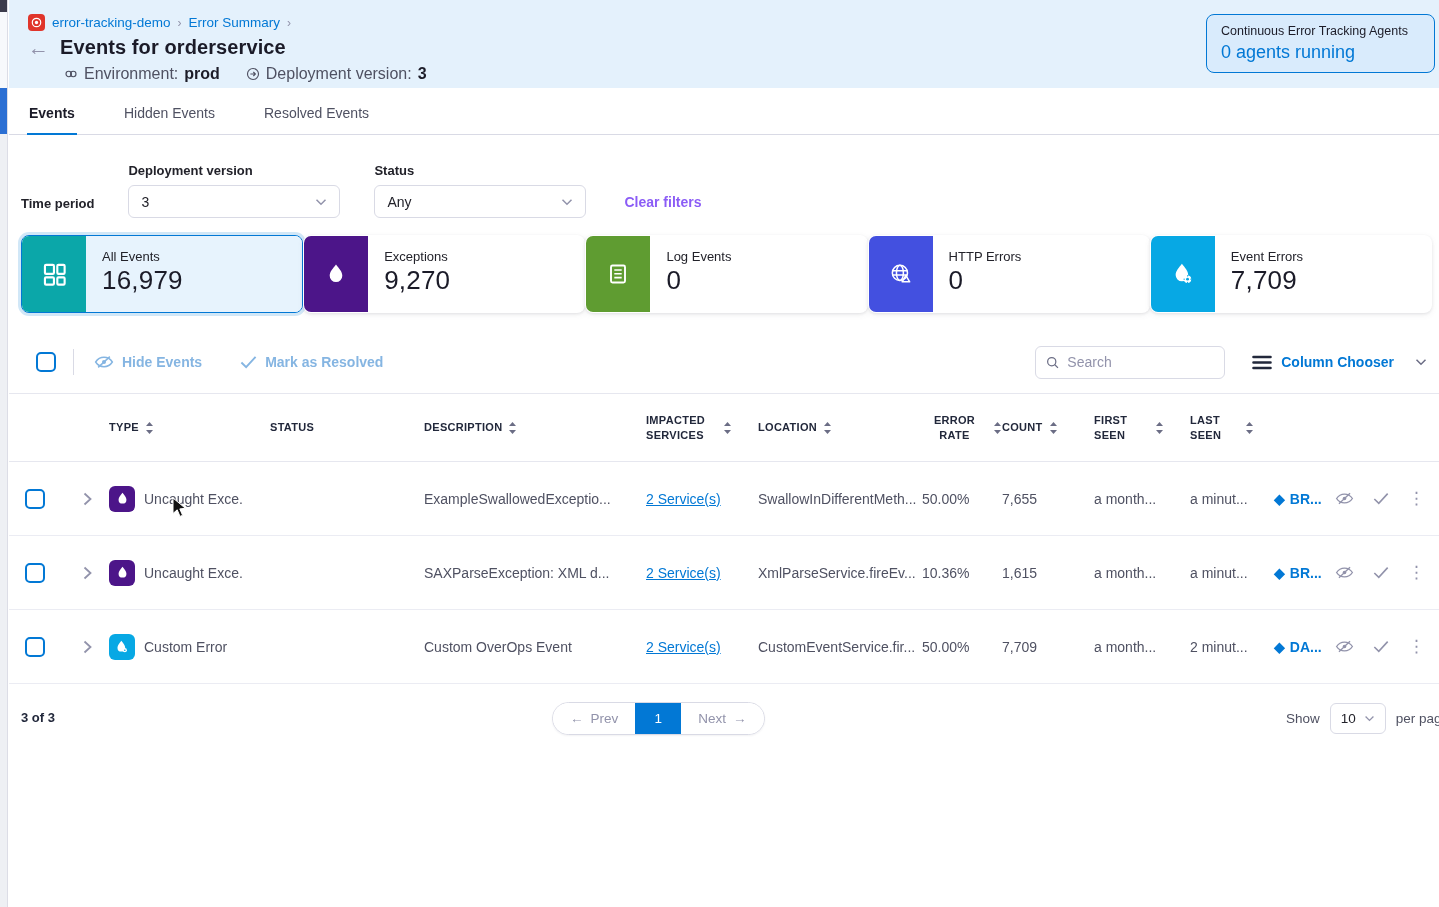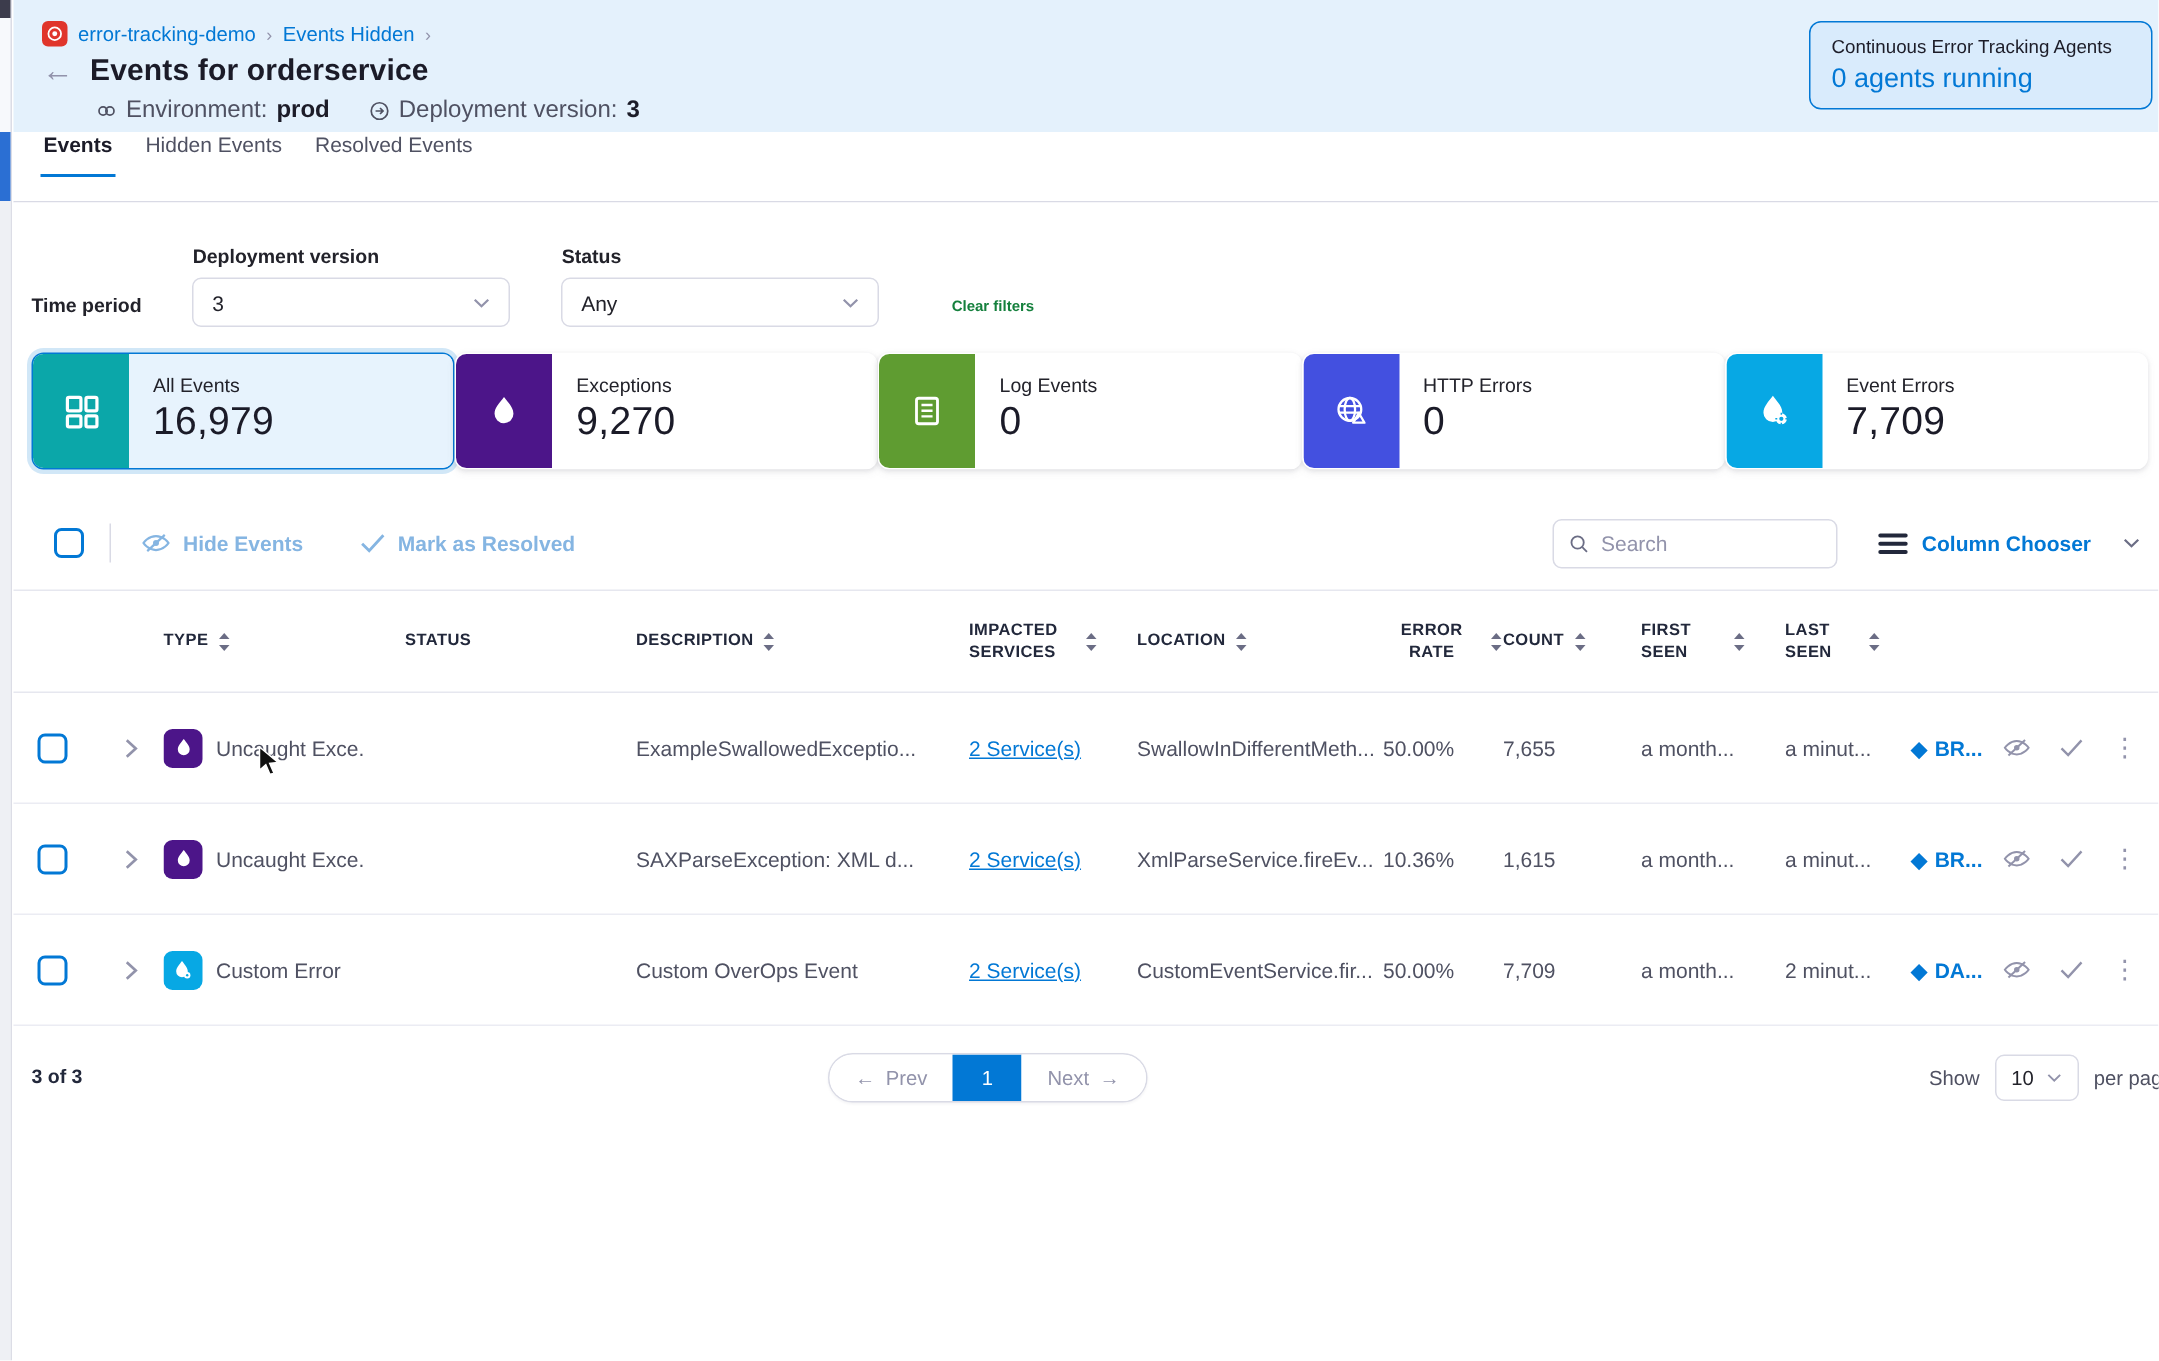--- a/index.html
+++ b/index.html
@@ -26,32 +26,32 @@
   .back-arrow { color:#9293ab; font-size:21px; line-height:1; cursor:pointer; }
   .page-title { font-size:20px; font-weight:700; color:#1b1b28; letter-spacing:.1px; }
   .meta-row { display:flex; align-items:center; gap:26px; margin-left:36px; margin-top:6px; font-size:16px; color:#4f5162; }
   .meta-item { display:flex; align-items:center; gap:6px; }
   .meta-item b { color:#1c1c28; }
   .agents-card { position:absolute; right:4px; top:14px; width:229px; background:#d9ebfc; border:1px solid #0278d5; border-radius:8px; padding:9px 14px; }
   .agents-title { font-size:12.5px; color:#1c1c28; }
   .agents-link { font-size:18px; color:#0278d5; margin-top:4px; cursor:pointer; }
 
   
-  .tab-bar { display:flex; gap:18px; padding:0 0 0 18px; background:#fff; border-bottom:1px solid #d9dae5; height:47px; align-items:flex-start; }
+  .tab-bar { display:flex; gap:45px; padding:0 0 0 18px; background:#fff; border-bottom:1px solid #d9dae5; height:47px; align-items:flex-end; }
   .tab { font-size:14px; color:#4f5162; padding:0 2px 13px; cursor:pointer; position:relative; }
   .tab.active { color:#1b1b28; font-weight:700; }
   .tab.active::after { content:""; position:absolute; left:0; right:0; bottom:-1px; height:2.5px; background:#0278d5; }
 
   
   .filters { display:flex; align-items:flex-end; padding:28px 0 17px 12px; background:#fff; }
   .filter-group { margin-right:18px; }
   .filter-label { font-size:13px; font-weight:600; color:#22222a; margin-bottom:7px; }
   .select { width:212px; height:33px; border:1px solid #d9dae5; border-radius:6px; background:#fff; display:flex; align-items:center; justify-content:space-between; padding:0 12px; font-size:14px; color:#22222a; cursor:pointer; }
   .chev { color:#9293ab; }
-  .clear-filters { font-size:10px; font-weight:700; color:#15803d; margin:0 0 8px 30px; cursor:pointer; }
+  .clear-filters { font-size:14px; font-weight:700; color:#8b5cf6; margin:0 0 8px 20px; cursor:pointer; }
 
   
   .cards { display:flex; padding:0 7px 0 12px; }
   .card { flex:1; height:78px; display:flex; background:#fff; border-radius:8px; overflow:hidden; box-shadow:0 1px 3px rgba(40,41,61,.1), 0 2px 6px rgba(96,97,112,.08); border:1px solid transparent; cursor:pointer; }
   .card.selected { border:1.5px solid #0278d5; box-shadow:0 0 0 3px rgba(2,120,213,.18); }
   .card.selected .card-body { background:#e7f3fd; }
   .card-accent { width:64px; display:flex; align-items:center; justify-content:center; flex:0 0 auto; }
   .card-body { flex:1; padding:13px 16px 0; }
   .card-label { font-size:13px; color:#22222a; }
   .card-value { font-size:26px; font-weight:400; color:#1b1b28; margin-top:1px; letter-spacing:.2px; }
@@ -114,21 +114,21 @@
   <div class="page-header">
     <div class="breadcrumb">
       <span class="crumb-logo">
         <svg width="11" height="11" viewBox="0 0 12 12">
             <circle cx="6" cy="6" r="4.6" fill="none" stroke="#fff" stroke-width="1.3"></circle>
             <circle cx="6" cy="6" r="1.8" fill="#fff"></circle>
           </svg>
       </span>
       <span class="crumb-link">error-tracking-demo</span>
       <span class="crumb-sep">›</span>
-      <span class="crumb-link">Events Hidden</span>
+      <span class="crumb-link">Error Summary</span>
       <span class="crumb-sep">›</span>
     </div>
     <div class="title-row">
       <span class="back-arrow">←</span>
       <span class="page-title">Events for orderservice</span>
     </div>
     <div class="meta-row">
       <span class="meta-item">
         <svg width="14" height="14" viewBox="0 0 16 16">
             <circle cx="5.4" cy="8" r="3.1" fill="none" stroke="#4f5162" stroke-width="1.3"></circle>

